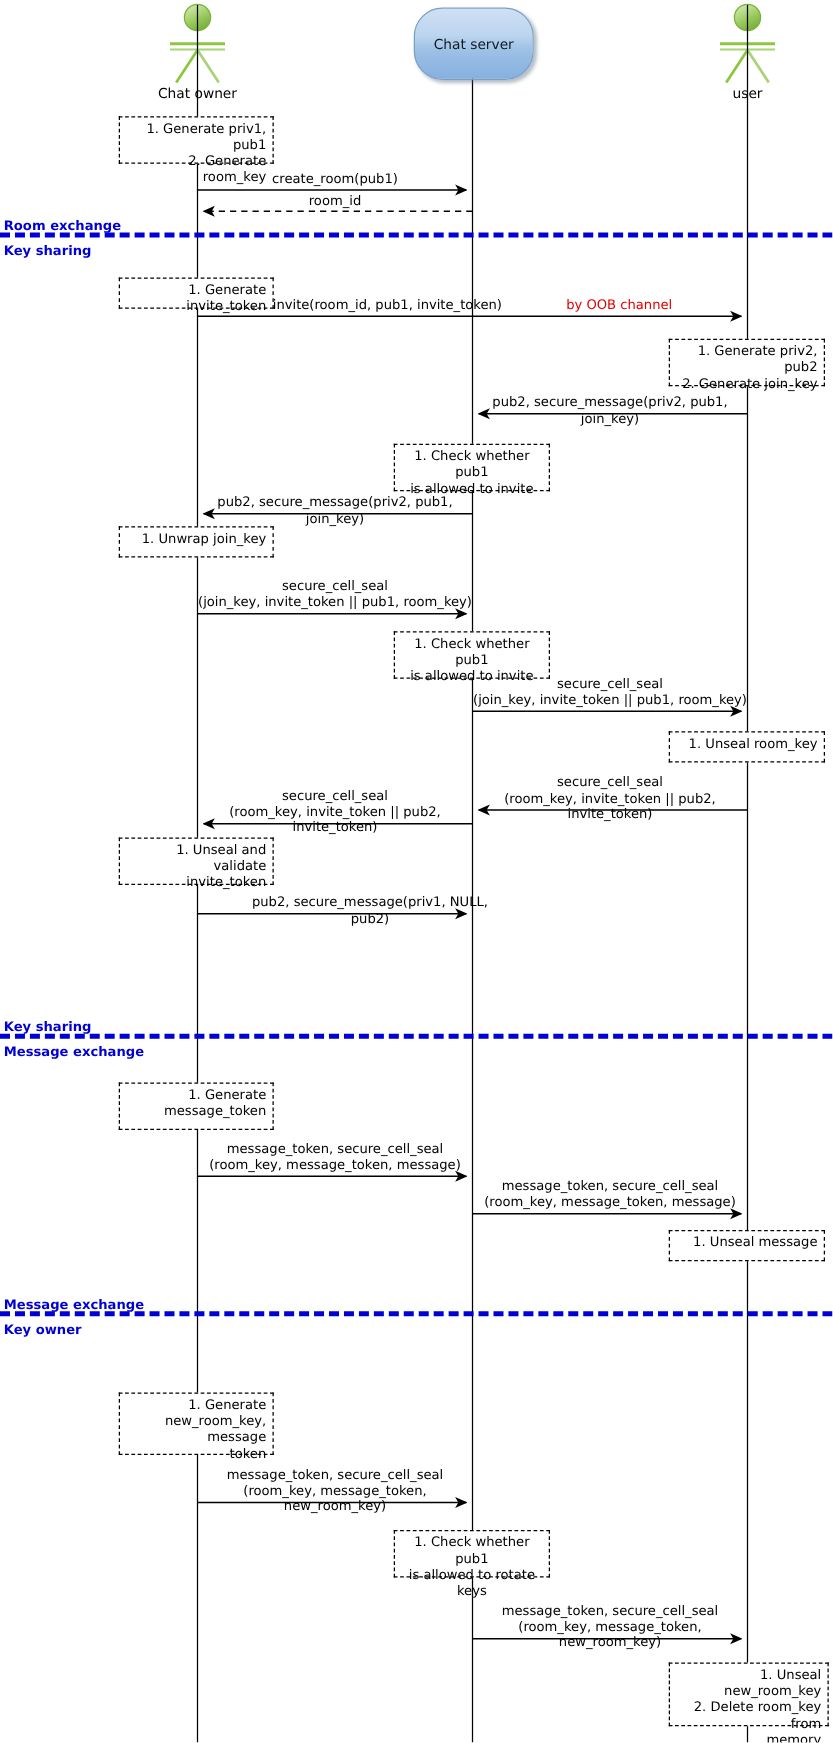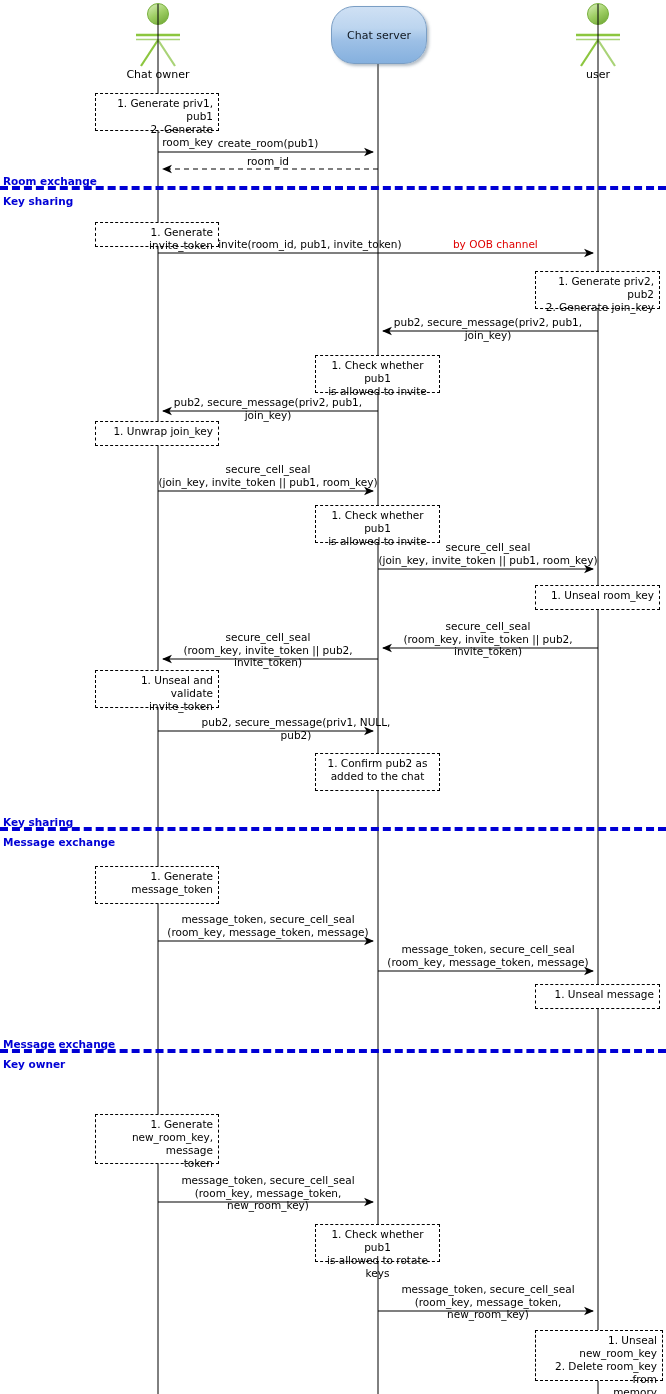--- a/index.html
+++ b/index.html
@@ -199,22 +199,20 @@
   <div class="note left" style="left:95px;  top:421px; width:124px; height:25px;">1. Unwrap join_key</div>
 
   <div class="note center" style="left:315px; top:505px; width:125px; height:38px;">1. Check whether pub1
 is allowed to invite</div>
 
   <div class="note left" style="left:535px; top:585px; width:125px; height:25px;">1. Unseal room_key</div>
 
   <div class="note left" style="left:95px;  top:670px; width:124px; height:38px;">1. Unseal and validate
 invite_token</div>
 
-  <div class="note center" style="left:315px; top:753px; width:125px; height:38px;">1. Confirm pub2 as
-added to the chat</div>
 
   <div class="note left" style="left:95px;  top:866px; width:124px; height:38px;">1. Generate
 message_token</div>
 
   <div class="note left" style="left:535px; top:984px; width:125px; height:25px;">1. Unseal message</div>
 
   <div class="note left" style="left:95px;  top:1114px; width:124px; height:50px;">1. Generate
 new_room_key, message
 token</div>
 

